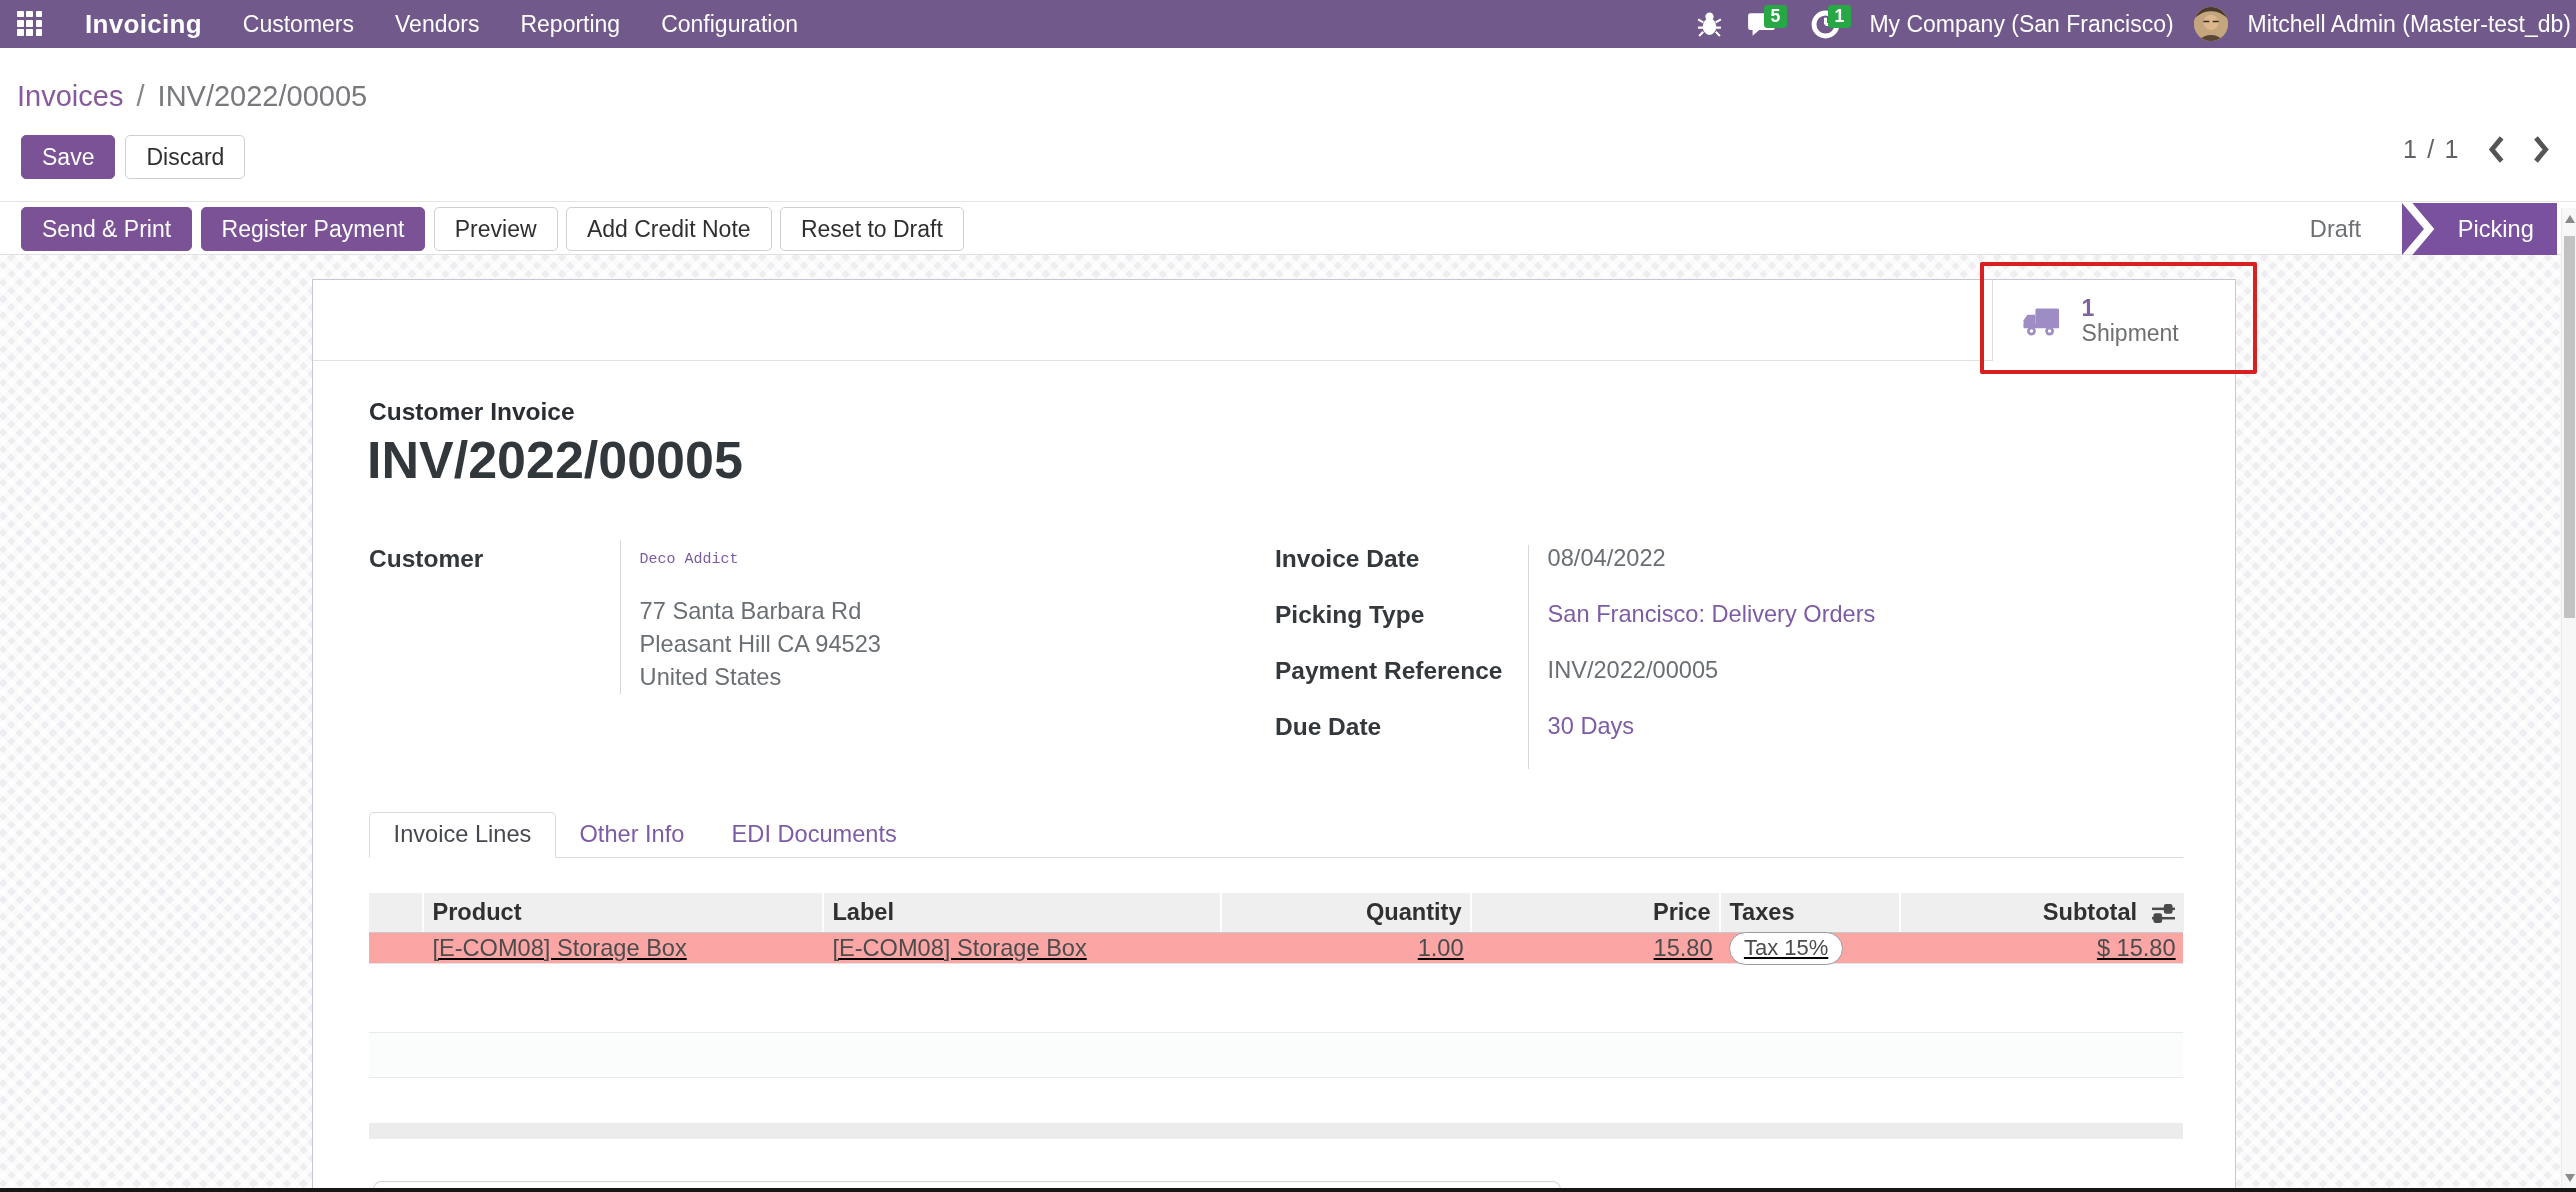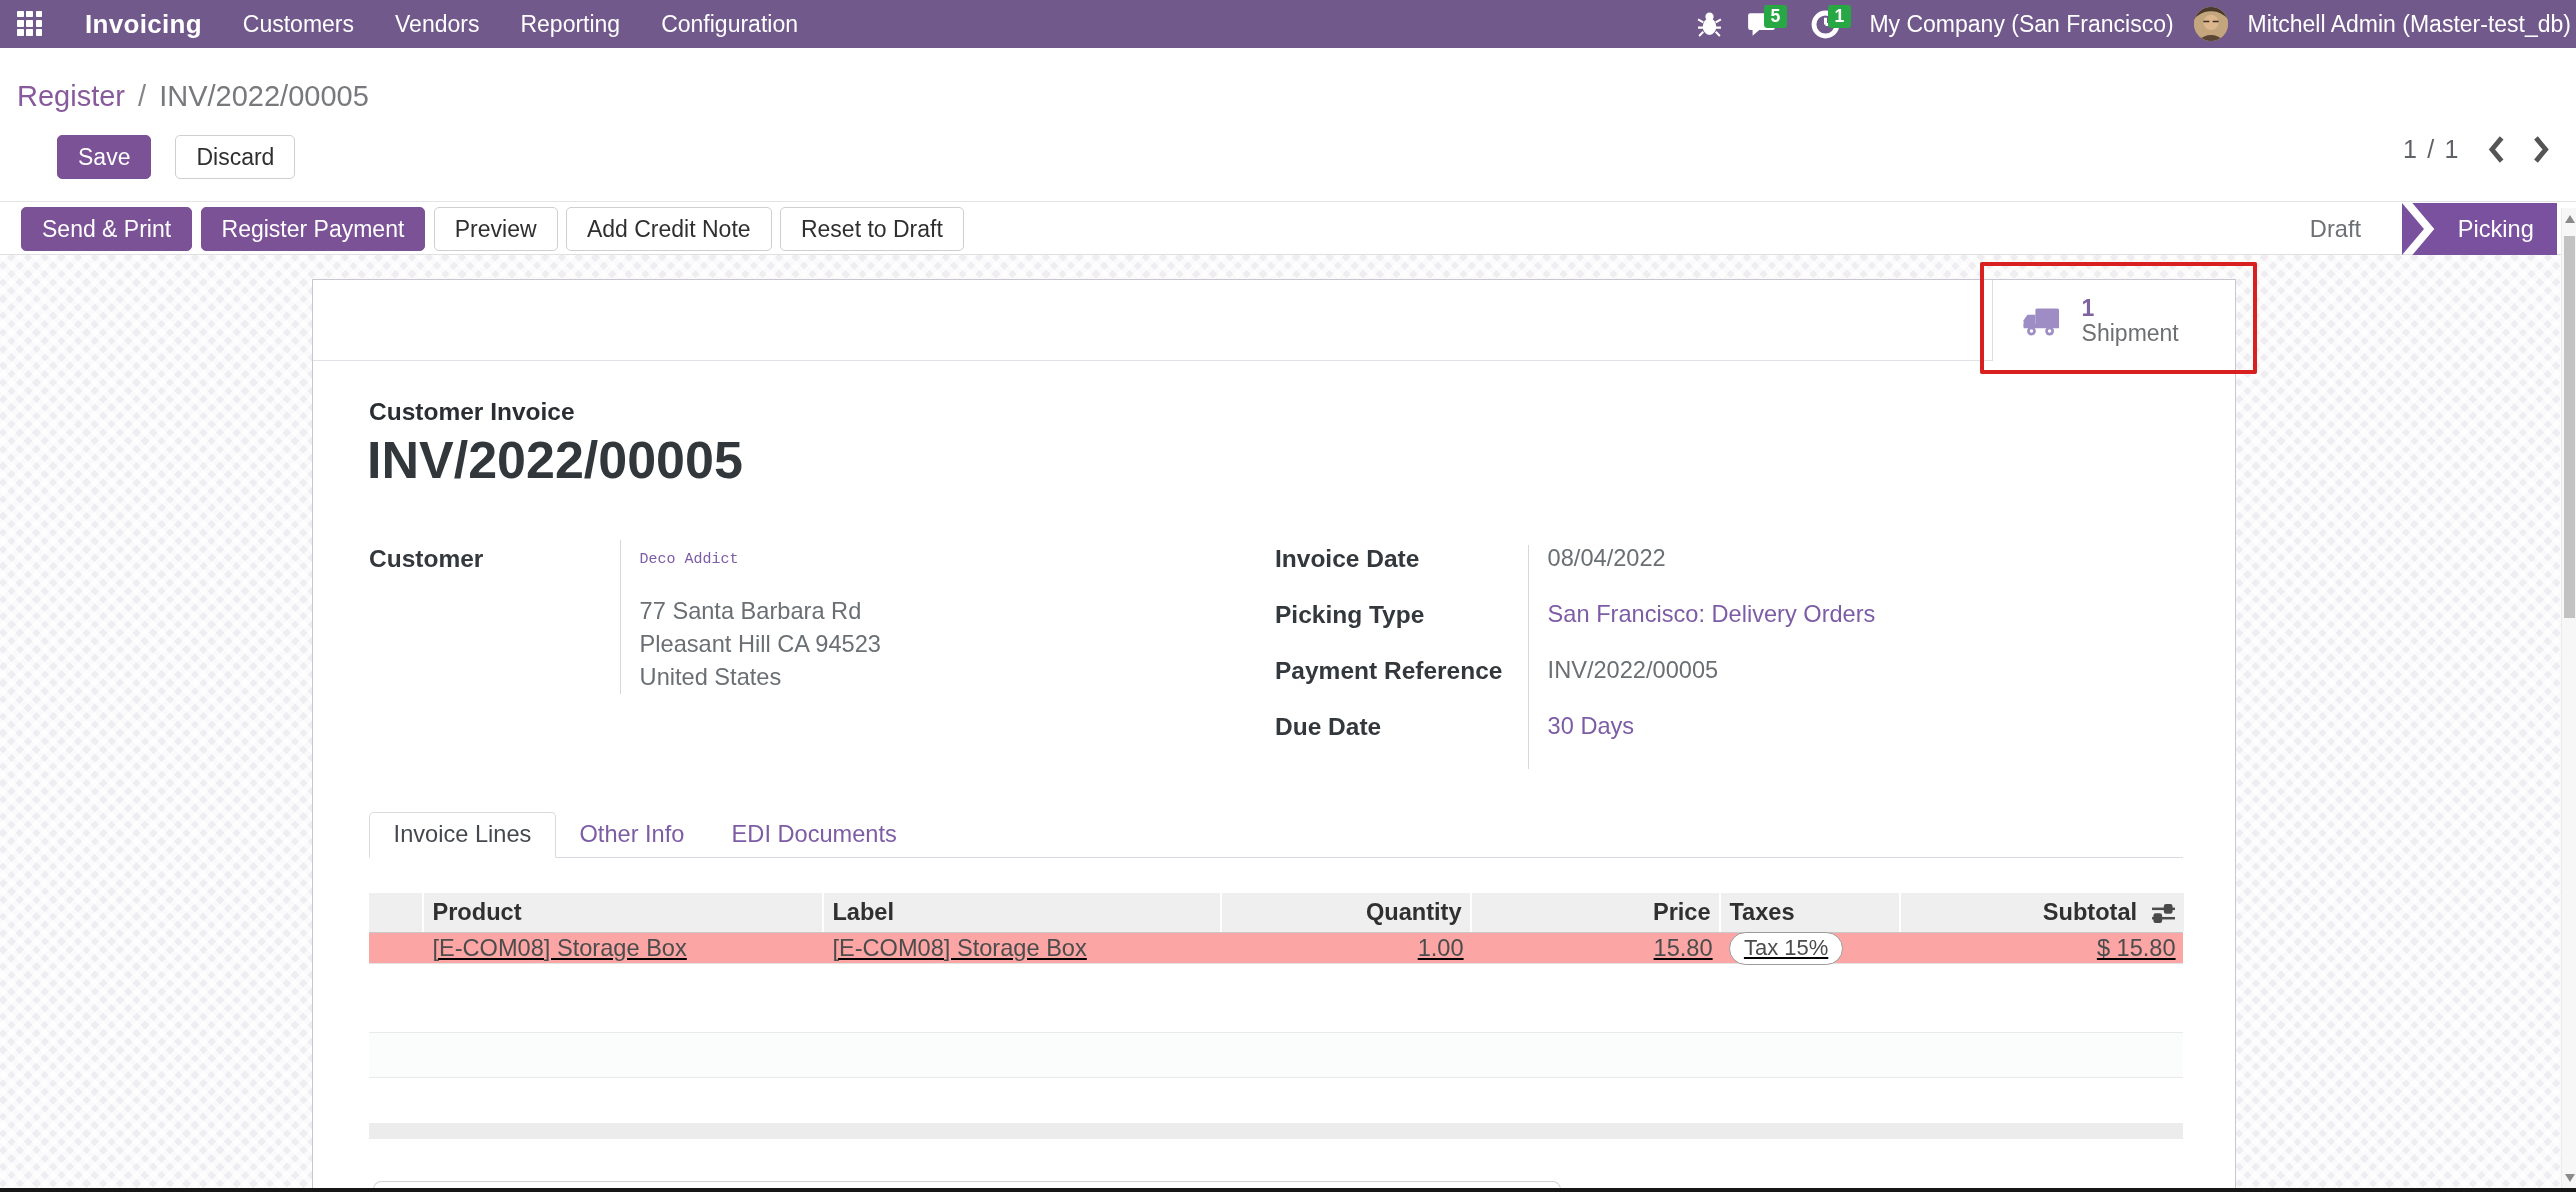--- a/index.html
+++ b/index.html
@@ -23,21 +23,21 @@
   .nav-text { font-size:23px; white-space:nowrap; cursor:pointer; }
   .avatar { width:34px; height:34px; border-radius:50%; overflow:hidden; flex:0 0 auto; cursor:pointer; background:#b99b77; }
 
   
   .control-panel { position:absolute; left:0; top:48px; width:2576px; height:154px; background:#fff;
                    border-bottom:0.8px solid #e4e4e4; }
   .breadcrumb { position:absolute; left:17px; top:32px; font-size:29px; }
   .breadcrumb .bc-link { color:#875a9b; cursor:pointer; }
   .breadcrumb .bc-sep { color:#84878a; padding:0 5px; }
   .breadcrumb .bc-current { color:#77797c; }
-  .cp-buttons { position:absolute; left:21px; top:87px; display:flex; gap:24px;margin-left:36px; }
+  .cp-buttons { position:absolute; left:21px; top:87px; display:flex; gap:10px; }
   .btn { font-family:"Liberation Sans",sans-serif; font-size:23px; height:44px; padding:0 20px;
          border-radius:5px; border:0.8px solid transparent; cursor:pointer; display:flex; align-items:center; }
   .btn-primary { background:#7c5297; color:#fff; border-color:#7c5297; }
   .btn-secondary { background:#fff; color:#2f2f2f; border-color:#cfcfcf; }
   .pager { position:absolute; right:23.6px; top:87px; display:flex; align-items:center; gap:25px; }
   .pager-count { font-size:25px; color:#5f6368; letter-spacing:1.7px; }
   .pager-arrows { display:flex; gap:20px; }
   .pager-arrow { width:23.6px; height:29px; cursor:pointer; }
 
   
@@ -193,21 +193,21 @@
           <path d="M11 17 h7 M22 17 h7" stroke="#3a2d22" stroke-width="1.6" fill="none"></path>
           <path d="M4 40 Q20 26 36 40 Z" fill="#5a4632"></path>
         </svg>
       </div>
       <div class="nav-text">Mitchell Admin (Master-test_db)</div>
     </div>
   </div>
 
   <div class="control-panel">
     <div class="breadcrumb">
-      <span class="bc-link">Register</span>
+      <span class="bc-link">Invoices</span>
       <span class="bc-sep">/</span>
       <span class="bc-current">INV/2022/00005</span>
     </div>
     <div class="cp-buttons">
       <button class="btn btn-primary">Save</button>
       <button class="btn btn-secondary">Discard</button>
     </div>
     <div class="pager">
       <span class="pager-count">1 / 1</span>
       <div class="pager-arrows">

